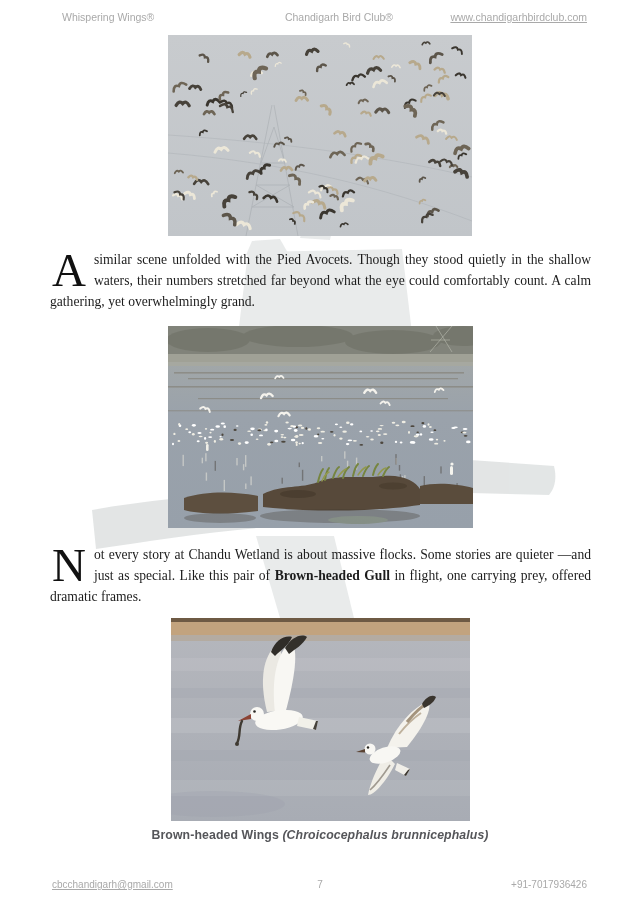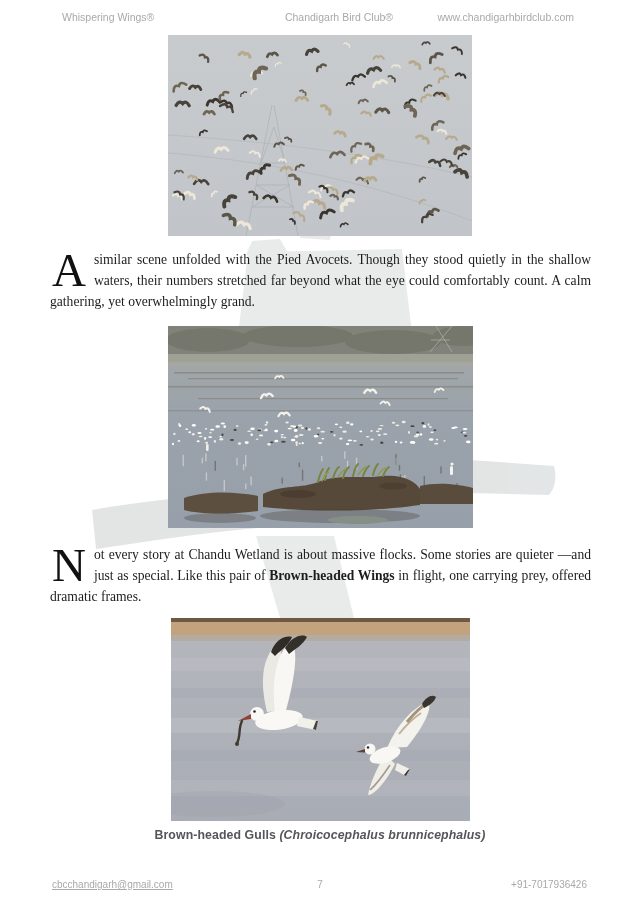--- a/index.html
+++ b/index.html
@@ -2,21 +2,21 @@
 <html><head>
 <meta charset="utf-8">
 <style>
   html,body{margin:0;padding:0;background:#ffffff;}
   .page{position:relative;width:640px;height:906px;background:#ffffff;overflow:hidden;
         font-family:"Liberation Sans",sans-serif;border-radius:22px;}
   
   .hdr{position:absolute;top:11px;left:0;right:0;height:14px;font-size:10.5px;color:#a9a9a9;z-index:4;}
   .hdr-left{position:absolute;left:62px;top:0;}
   .hdr-center{position:absolute;left:0;right:0;top:0;text-align:center;margin-left:38px;}
-  .hdr-right{position:absolute;right:66px;top:0;color:#a9a9a9;cursor:pointer;}
+  .hdr-right{position:absolute;right:53px;top:0;text-decoration:underline;color:#a9a9a9;cursor:pointer;}
   .ftr{position:absolute;top:879px;left:0;right:0;height:14px;font-size:10px;color:#a9a9a9;z-index:4;padding-left:22px;}
   .ftr-email{position:absolute;left:52px;top:0;text-decoration:underline;color:#a9a9a9;cursor:pointer;}
   .ftr-page{position:absolute;left:0;right:0;top:0;text-align:center;}
   .ftr-phone{position:absolute;right:53px;top:0;}
   
   .watermark{position:absolute;left:0;top:0;width:640px;height:906px;z-index:1;pointer-events:none;}
   
   .photo{position:absolute;z-index:2;overflow:hidden;}
   .photo svg{display:block;width:100%;height:100%;}
   #photo1{left:168px;top:35px;width:304px;height:201px;}
@@ -399,21 +399,21 @@
       </g>
       <g opacity="0.3">
         <ellipse cx="172" cy="190" rx="80" ry="7" fill="#3f382e"></ellipse>
         <ellipse cx="52" cy="192" rx="36" ry="5" fill="#3f382e"></ellipse>
         <ellipse cx="190" cy="194" rx="30" ry="4" fill="#5e6a35"></ellipse>
       </g>
     </svg>
   </div>
 
   <p class="para" id="para2">
-    <span class="dropcap">N</span><span>ot every story at Chandu Wetland is about massive flocks. Some stories are quieter —and just as special. Like this pair of </span><b>Brown-headed Wings</b><span> in flight, one carrying prey, offered dramatic frames.</span>
+    <span class="dropcap">N</span><span>ot every story at Chandu Wetland is about massive flocks. Some stories are quieter —and just as special. Like this pair of </span><b>Brown-headed Gull</b><span> in flight, one carrying prey, offered dramatic frames.</span>
   </p>
 
   <div class="photo" id="photo3">
     <svg viewBox="0 0 299 203" preserveAspectRatio="none">
       <defs>
         <linearGradient id="water3" x1="0" y1="0" x2="0" y2="1">
           <stop offset="0" stop-color="#b5b7bd"></stop>
             <stop offset="0.55" stop-color="#aeb1b8"></stop>
             <stop offset="1" stop-color="#a8acb4"></stop>
         </linearGradient>
@@ -455,21 +455,21 @@
         <circle cx="199" cy="131" r="5.5" fill="#f8f7f3"></circle>
         <circle cx="197" cy="129.5" r="1.2" fill="#2a2824"></circle>
         <path d="M194,131 L185,134 L194,134.5 Z" fill="#5a4232"></path>
         <path d="M226,145 L239,151 L235,158 L224,152 Z" fill="#f0eee8"></path>
         <path d="M237,152 L239,151 L235,158 L233,157 Z" fill="#3a352e"></path>
       </g>
     </svg>
   </div>
 
   <div class="caption">
-    <span>Brown-headed Gulls </span><span class="sci">(Chroicocephalus brunnicephalus)</span>
+    <span>Brown-headed Wings </span><span class="sci">(Chroicocephalus brunnicephalus)</span>
   </div>
 
   <div class="ftr">
     <a class="ftr-email">cbcchandigarh@gmail.com</a>
     <span class="ftr-page">7</span>
     <span class="ftr-phone">+91-7017936426</span>
   </div>
 
 </div>
 

